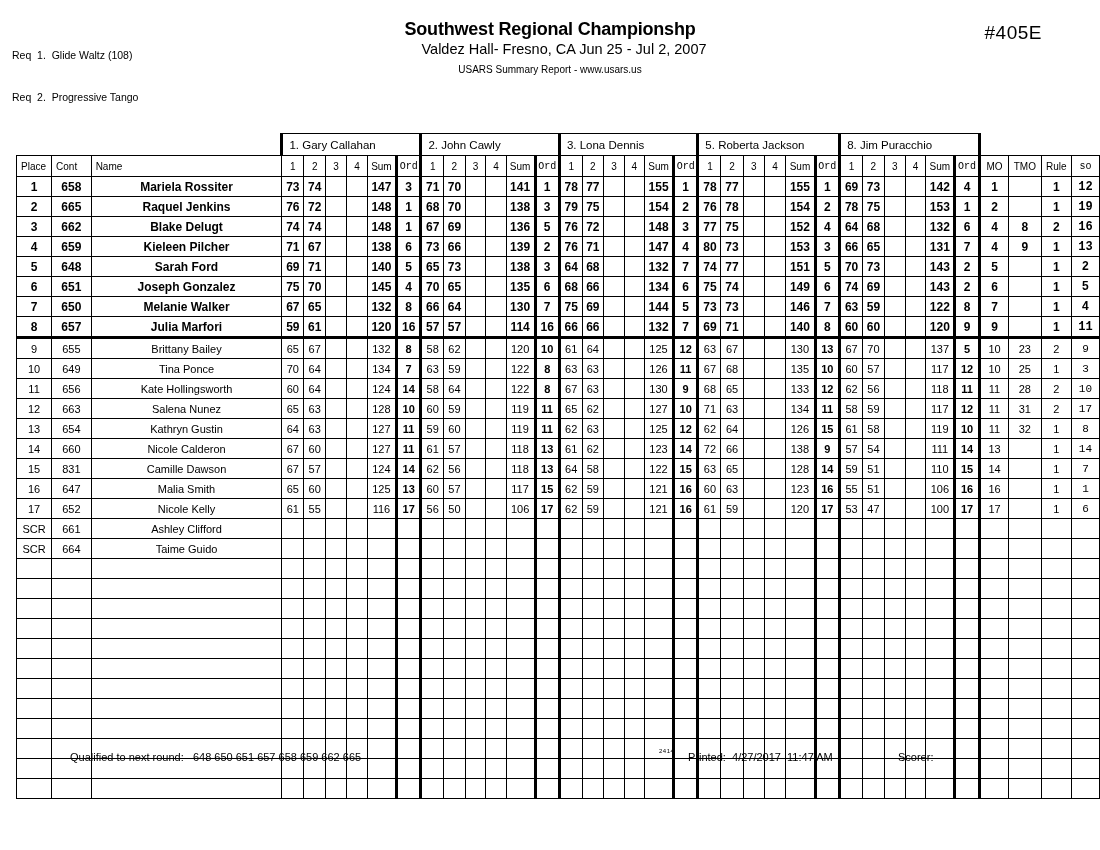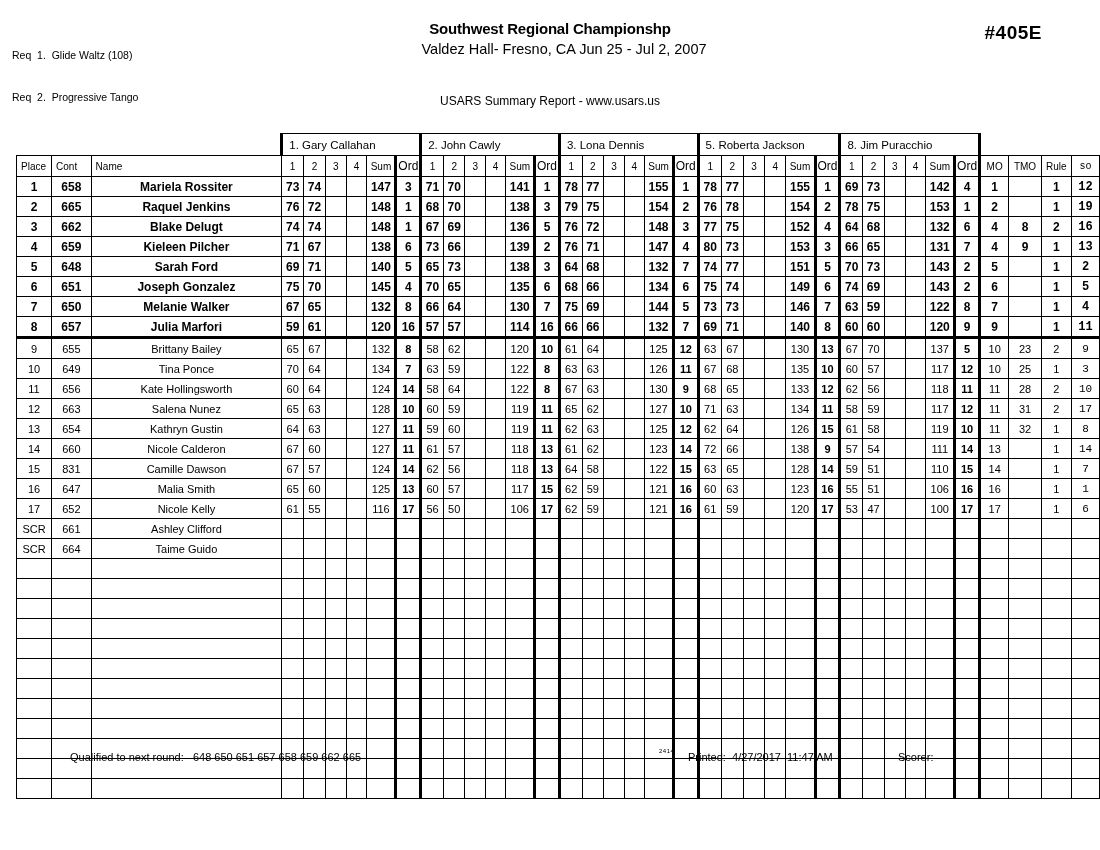--- a/index.html
+++ b/index.html
@@ -26,46 +26,45 @@
     white-space: pre;
   }
   .title-block {
     position: absolute;
     left: 0;
     top: 18px;
     width: 1100px;
     text-align: center;
   }
   .title-main {
-    font-size: 15px;
+    font-size: 18px;
     font-weight: bold;
     letter-spacing: -0.2px;
     line-height: 22px;
   }
   .title-venue {
     font-size: 14.5px;
     line-height: 19px;
     margin-left: 28px;
   }
   .title-event {
     font-size: 18px;
     font-weight: bold;
     line-height: 23px;
   }
   .title-org {
-    font-size: 12px;
+    font-size: 10px;
     line-height: 21px;
-    margin-top: 32px;
   }
   .report-no {
     position: absolute;
     right: 58px;
     top: 22px;
     font-size: 19px;
-    font-weight: bold;
+    font-weight: normal;
     letter-spacing: 0.5px;
   }
 
   
   .sheet {
     position: absolute;
     left: 16px;
     top: 133px;
   }
   table.grid {
@@ -106,21 +105,21 @@
     font-size: 10px;
     height: 20px;
   }
   tr.hdr-labels td.c-name,
   tr.hdr-labels td.c-place,
   tr.hdr-labels td.c-cont {
     text-align: left;
     padding-left: 4px;
     font-size: 10px;
   }
-  tr.hdr-labels td.c-ord { font-weight: normal; font-size: 12px; }
+  tr.hdr-labels td.c-ord { font-weight: normal; font-size: 10px; font-family: Liberation Mono, monospace; }
 
   
   tr.judge-row td {
     height: 21px;
     text-align: left;
     padding-left: 6px;
     font-size: 11.5px;
     border: 1px solid #000;
     margin-top: 8px;
   }

